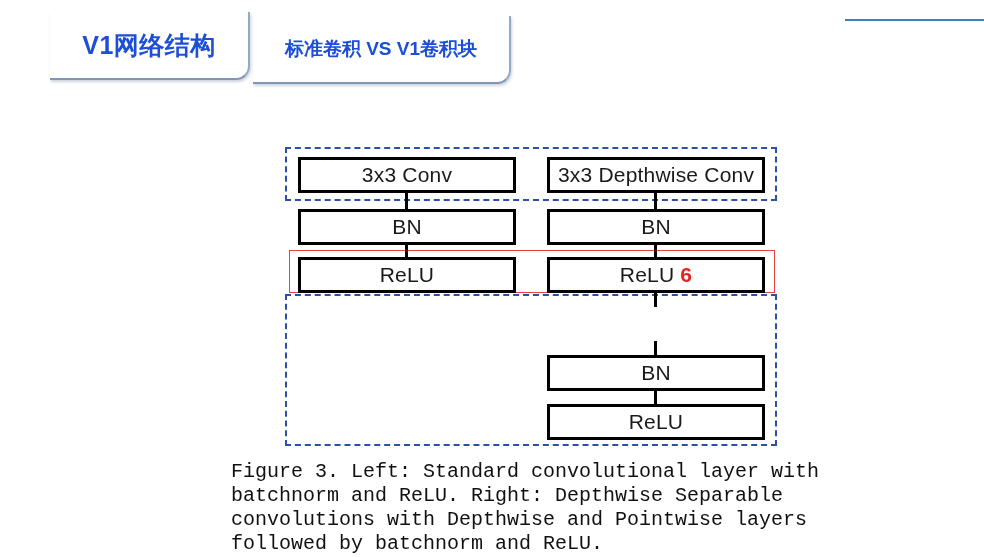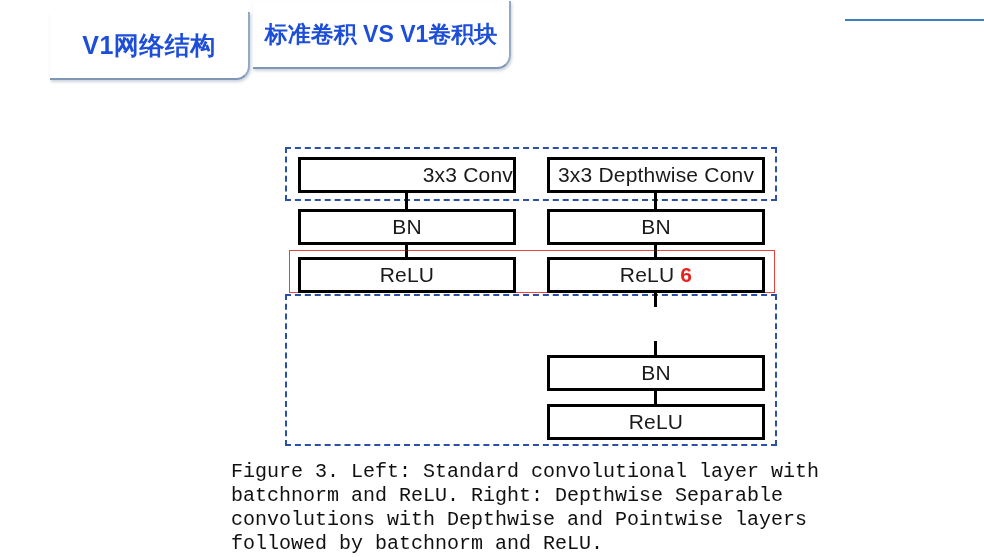--- a/index.html
+++ b/index.html
@@ -46,24 +46,24 @@
     top: 12px;
     width: 200px;
     height: 68px;
     font-size: 25px;
     font-weight: 600;
     letter-spacing: 0.5px;
     z-index: 2;
   }
   #tab-secondary {
     left: 253px;
-    top: 1px;
+    top: 16px;
     width: 258px;
     height: 68px;
-    font-size: 23px;
+    font-size: 19px;
     font-weight: 600;
     z-index: 1;
   }
 
   
   #figure {
     position: absolute;
     left: 0;
     top: 0;
     width: 984px;
@@ -97,21 +97,21 @@
     align-items: center;
     justify-content: center;
     font-size: 21px;
     color: #1a1a1a;
     letter-spacing: 0.2px;
     white-space: nowrap;
   }
   .node .accent { color: #e8221c; font-weight: 700; margin-left: 6px; }
 
   
-  #node-l-conv { left: 298px; top: 157px; width: 218px; height: 36px; justify-content: flex-end; }
+  #node-l-conv { left: 298px; top: 157px; width: 218px; height: 36px; }
   #node-l-bn   { left: 298px; top: 209px; width: 218px; height: 36px; }
   #node-l-relu { left: 298px; top: 257px; width: 218px; height: 36px; }
 
   
   #node-r-dwconv { left: 547px; top: 157px; width: 218px; height: 36px; }
   #node-r-bn1    { left: 547px; top: 209px; width: 218px; height: 36px; }
   #node-r-relu6  { left: 547px; top: 257px; width: 218px; height: 36px; }
   #node-r-pwconv { left: 547px; top: 306px; width: 218px; height: 36px; }
   #node-r-bn2    { left: 547px; top: 355px; width: 218px; height: 36px; }
   #node-r-relu   { left: 547px; top: 404px; width: 218px; height: 36px; }

